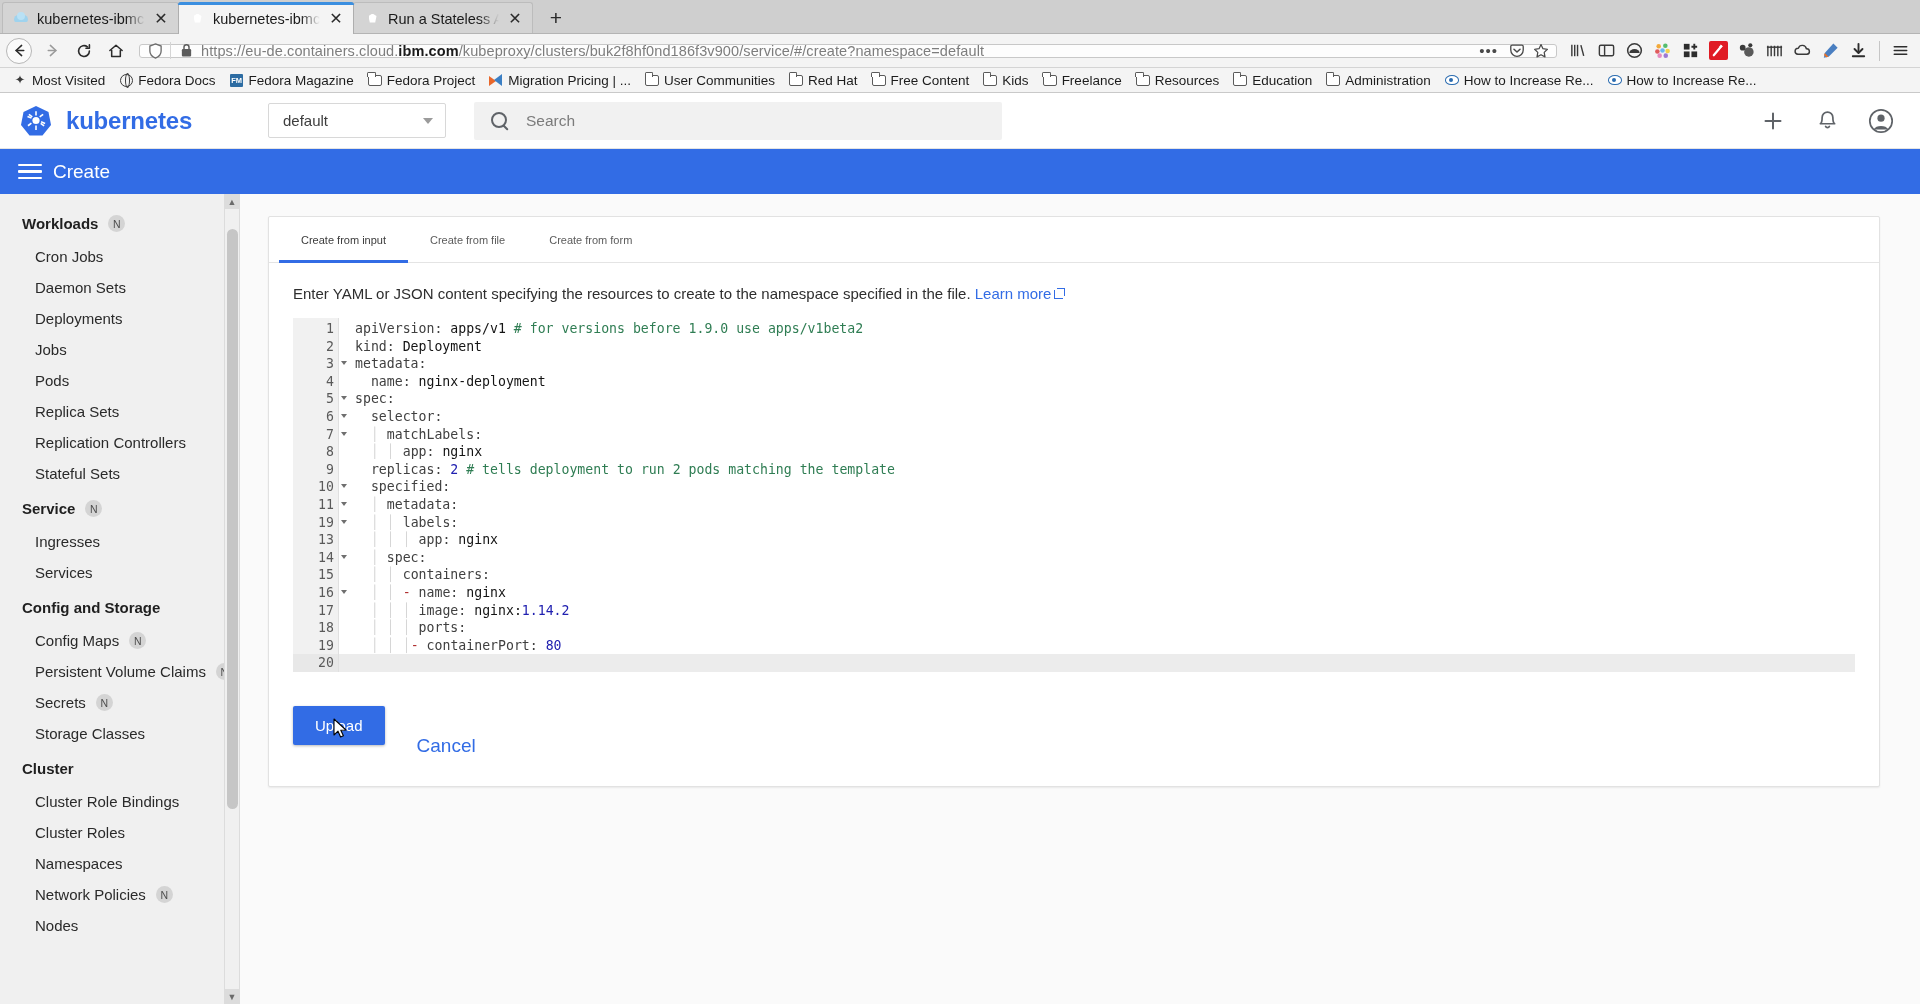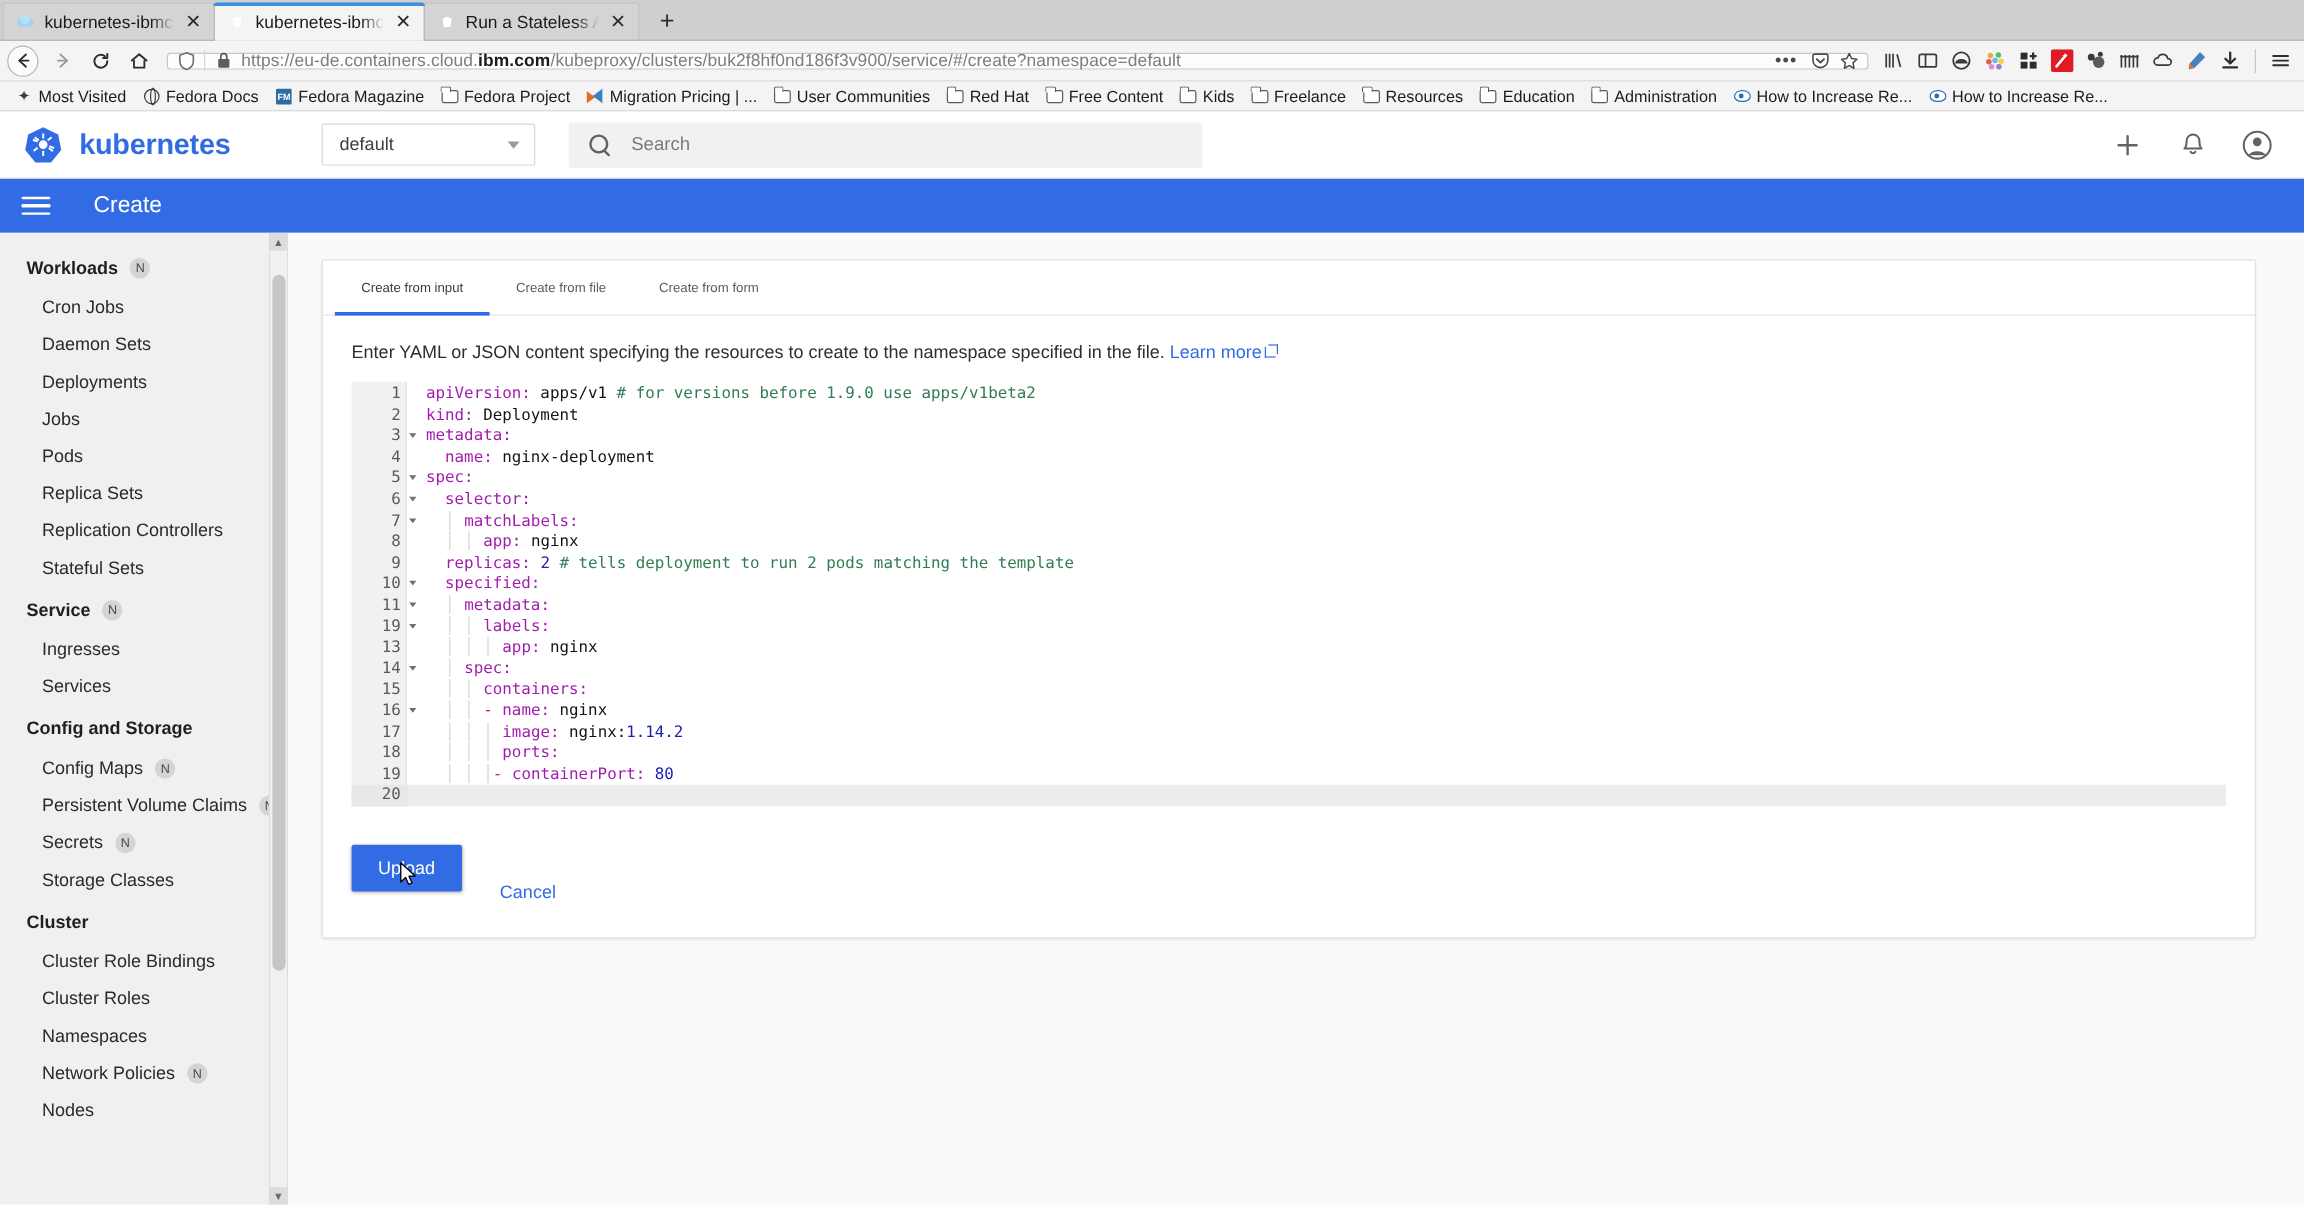--- a/index.html
+++ b/index.html
@@ -200,21 +200,21 @@
   }
   .search-ico { width:20px;height:20px;position:relative;flex:0 0 20px; }
   .search-ico::before{content:"";position:absolute;left:1px;top:1px;width:12px;height:12px;border:2px solid #5f6368;border-radius:50%;}
   .search-ico::after{content:"";position:absolute;left:13px;top:13.5px;width:7px;height:2px;background:#5f6368;transform:rotate(45deg);transform-origin:left center;border-radius:1px;}
   .search-ph { color:#7b7b7b; font-size:15.5px; }
   .header-right { margin-left:auto; display:flex; align-items:center; gap:28px; padding-right: 26px; }
   .hdr-ico { width:26px;height:26px; display:flex;align-items:center;justify-content:center; color:#5f6368; }
 
   .page-title-bar {
     height: 45px; background: #326ce5;
-    display:flex; align-items:center; gap:36px;
+    display:flex; align-items:center; gap:11px;
     padding-left: 18px;
     flex: 0 0 45px;
   }
   .hamburger { width:24px; display:flex; flex-direction:column; gap:4px; }
   .hamburger i { display:block; height:2.6px; background:#fff; border-radius:1px; }
   .page-title { color:#fff; font-size:19px; font-weight:400; }
 
   .body-row { flex:1 1 auto; display:flex; min-height:0; }
 
   .sidebar {
@@ -281,36 +281,36 @@
     color: #5a5a5a;
     padding-top: 2px;
   }
   .gl { height:17.6px; padding-right: 4px; position:relative; }
   .gl.cur { background: #e8e8e8; }
   .fold { position:absolute; right:-9px; top:6px; width:0;height:0;
           border-left:3.5px solid transparent;border-right:3.5px solid transparent;border-top:4px solid #6f6f6f; }
   .codecol { flex:1 1 auto; padding-top:2px; position:relative; overflow:hidden; }
   .cl { height:17.6px; white-space:pre; padding-left: 16px; }
   .cl.cur { background:#ececec; }
-  .k { color:#a21caf;text-align:center; }
+  .k { color:#404040;text-align:center; }
   .v { color:#141414; }
   .num { color:#2020b0; }
   .cmt { color:#2f7d53; }
   .dash { color:#b03030; }
   .ind { color:#d6d6d6; }
 
   .btnrow { display:flex; align-items:center; gap:26px; padding: 22px 0 28px 0; position:relative; }
   .btn-primary {
     background:#326ce5; color:#fff; font-size:15px;
     border:none; border-radius:2px;
     padding: 11px 22px;
     box-shadow: 0 1px 3px rgba(0,0,0,0.28);
     font-family:"Liberation Sans",sans-serif;
   }
-  .btn-link { color:#326ce5; font-size:15px; background:none; border:none; font-family:"Liberation Sans",sans-serif;margin-top:40px; }
+  .btn-link { color:#326ce5; font-size:19px; background:none; border:none; font-family:"Liberation Sans",sans-serif;margin-top:40px; }
 
   .cursor { position:absolute; left: 40px; top: 46px; width: 15px; height: 21px; pointer-events:none; }
 </style>
 </head>
 <body>
 
 <div class="browser">
 
   <div class="tabstrip">
     <div class="tab" style="width:177px">

